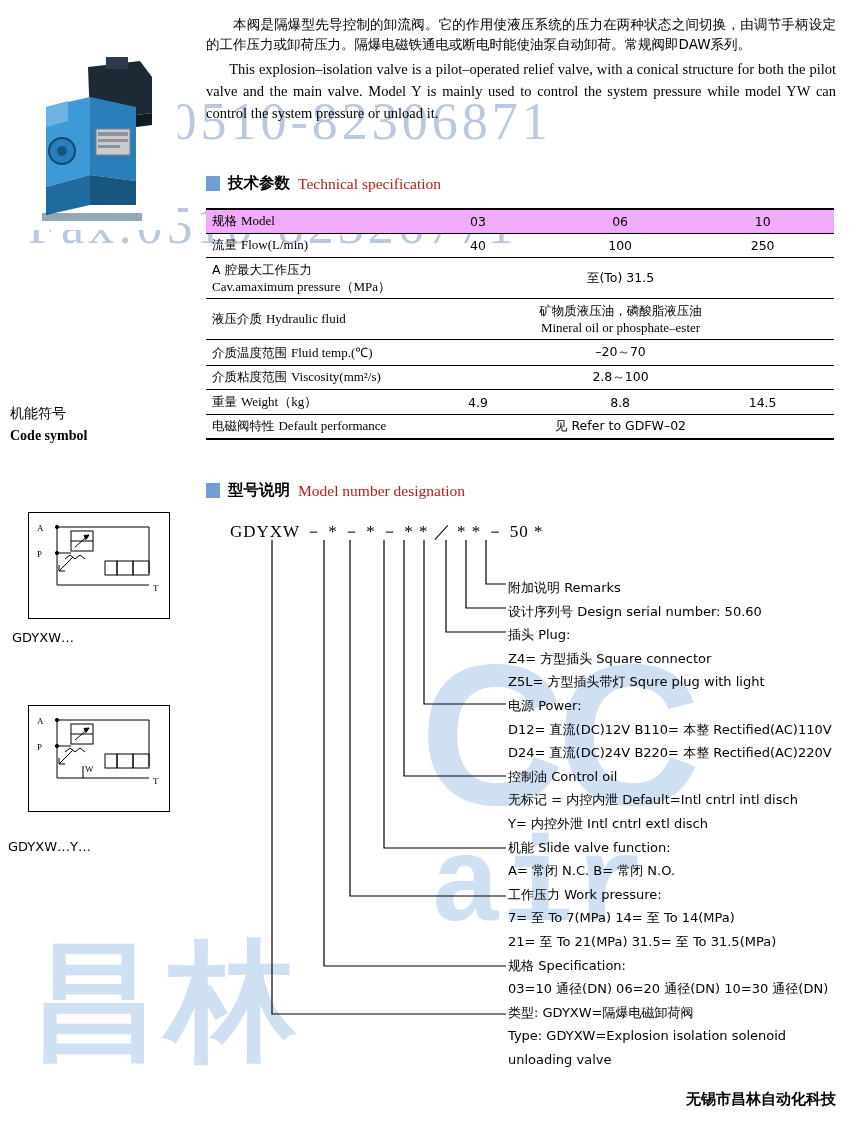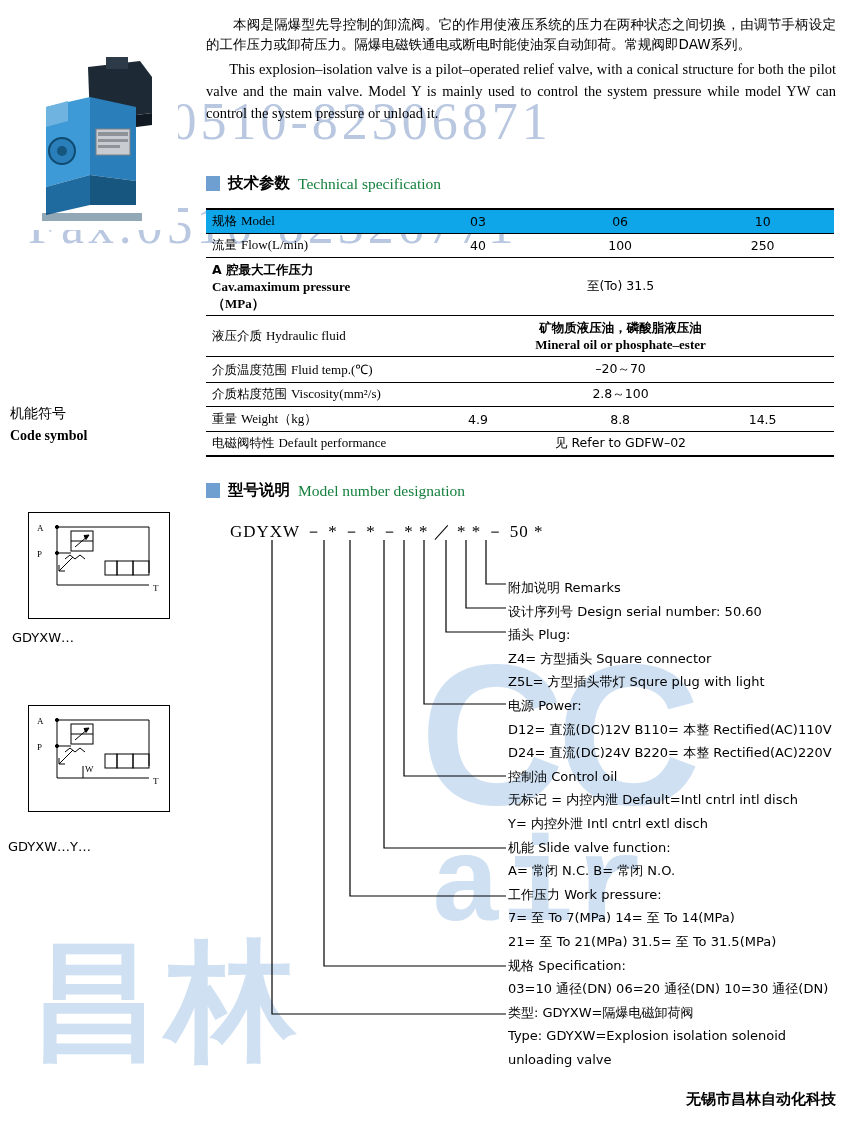--- a/index.html
+++ b/index.html
@@ -21,33 +21,33 @@
   .intro p.en{font-family:"Liberation Serif",serif;font-size:14.5px;line-height:22px;text-indent:1.6em;}
 
   
   .photo{position:absolute;left:28px;top:55px;width:150px;height:175px;}
   .photo svg{display:block;}
 
   
   .sec{position:absolute;display:flex;align-items:center;gap:8px;}
   .sec .bar{width:14px;height:15px;background:#6e9fd0;display:inline-block;}
   .sec .cn{font-family:"DejaVu Sans",sans-serif;font-size:15.5px;font-weight:bold;color:#000;}
-  .sec .en{font-family:"Liberation Serif",serif;font-size:15.5px;color:#15803d;}
+  .sec .en{font-family:"Liberation Serif",serif;font-size:15.5px;color:#b91c1c;}
   #sec-tech{left:206px;top:173px;}
   #sec-model{left:206px;top:480px;}
 
   
   table.spec{position:absolute;left:206px;top:208px;width:628px;border-collapse:collapse;
              font-family:"DejaVu Sans",sans-serif;font-size:12.5px;}
   table.spec td{border-bottom:1px solid #000;padding:3px 6px;vertical-align:middle;}
-  table.spec tr:first-child td{border-top:2px solid #000;background:#0ea5e9;}
+  table.spec tr:first-child td{border-top:2px solid #000;background:#f0abfc;}
   table.spec tr:last-child td{border-bottom:2px solid #000;}
   td.lab{width:200px;}
   td.col{text-align:center;width:142px;}
-  .two-line{line-height:17px;font-weight:bold;}
+  .two-line{line-height:17px;}
   .en-i{font-family:"Liberation Serif",serif;font-size:13px;}
 
   
   .codesym{position:absolute;left:10px;top:405px;font-family:"DejaVu Sans",sans-serif;}
   .codesym .cn{font-size:14px;}
   .codesym .en{font-size:14px;font-weight:bold;margin-top:5px;font-family:"Liberation Serif",serif;}
   .symbox{position:absolute;width:140px;height:105px;border:1px solid #000;}
   #symbox1{left:28px;top:512px;}
   #symbox2{left:28px;top:705px;}
   .symcap{position:absolute;width:170px;text-align:left;font-family:"DejaVu Sans",sans-serif;font-size:13px;}

